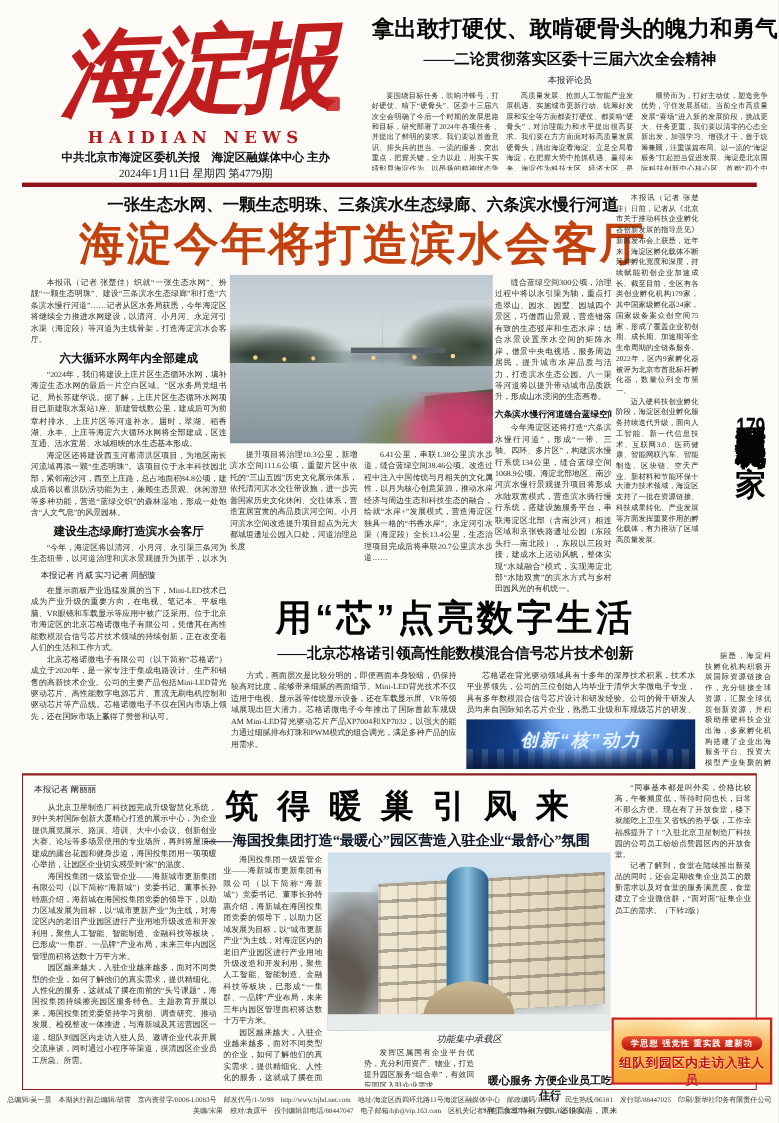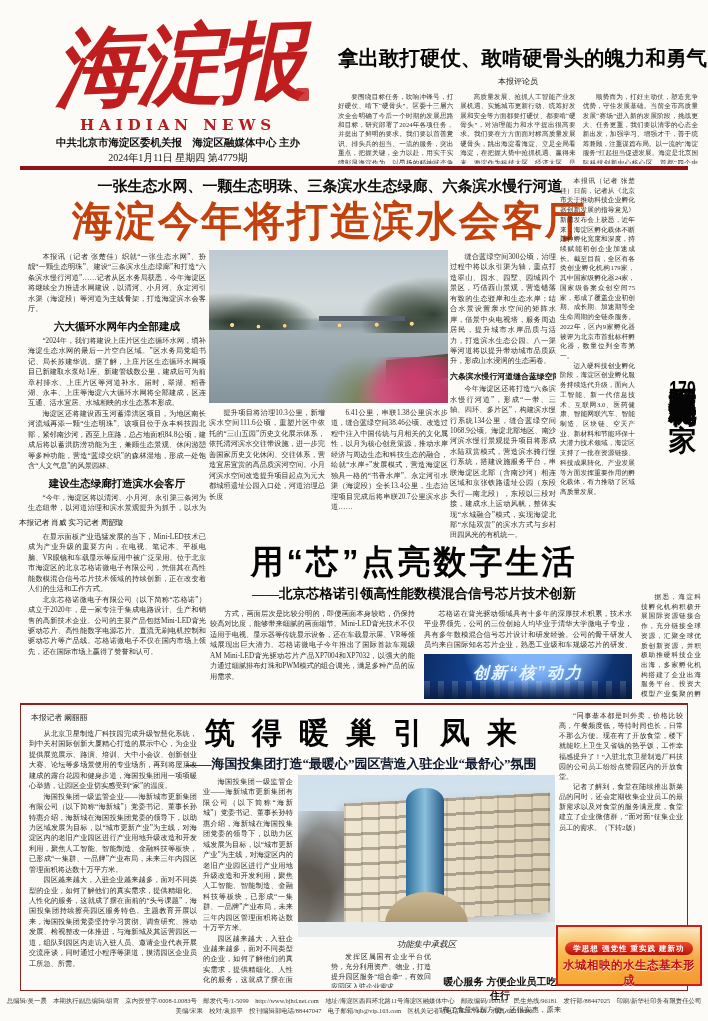--- a/index.html
+++ b/index.html
@@ -20,21 +20,21 @@
     font-family:"DejaVu Serif", serif; font-weight:bold; font-style:italic;
     font-size:86px; line-height:1.08; text-align:center; letter-spacing:-4px;
     transform:rotate(-2deg); }
   .mast-seal { left:296px; top:88px; width:13px; height:13px; background:#c5201f; opacity:.85; border-radius:2px; }
   .mast-en { left:26px; top:116px; width:304px; text-align:center; color:#b71c1e;
     font-family:"DejaVu Serif", serif; font-weight:bold; font-size:15px; letter-spacing:5px; }
   .mast-pub { left:26px; top:136px; width:304px; text-align:center; font-size:10.5px; font-weight:bold; color:#101010; }
   .mast-date { left:26px; top:151px; width:304px; text-align:center; font-size:10px; color:#161616; }
 
   
-  .ed { left:338px; top:12px; width:360px;margin-top:32px; }
+  .ed { left:338px; top:12px; width:360px; }
   .ed-h { font-family:"Liberation Sans", sans-serif; font-weight:900; font-size:20.5px;
     text-align:center; color:#060606; letter-spacing:0; white-space:nowrap; }
   .ed-sub { font-weight:bold; font-size:14px; text-align:center; margin-top:5px; color:#0a0a0a; }
   .ed-by { font-size:8px; text-align:center; margin-top:4px; color:#222; }
   .ed-cols { display:flex; gap:7px; margin-top:5px; height:72px; }
   .ed-cols .c { flex:1; font-size:6.6px; line-height:1.42; text-align:justify; overflow:hidden; color:#33302e; }
   .ed-cols .c p { text-indent:2em; }
 
   .rule-main { left:20px; top:166px; width:668px; height:3.5px; background:#8e1216; }
 
@@ -78,21 +78,21 @@
   
   .sb-col1 { left:560px; top:176px; width:75px; height:522px; font-size:6.7px; }
   .sb-head { left:641px; top:180px; width:60px; height:406px;
     writing-mode:vertical-rl; text-orientation:upright;
     font-family:"Liberation Sans", sans-serif; font-weight:900; font-size:28px;
     letter-spacing:1px; color:#050505; text-align:center; }
   .sb-head .num { text-combine-upright:all; font-size:24px; }
   .sb-col2 { left:641px; top:592px; width:60px; height:106px; font-size:6.7px; }
 
   
-  .chip-by { left:19px; top:518px; width:170px; font-size:7.6px; color:#222; }
+  .chip-by { left:37px; top:518px; width:170px; font-size:7.6px; color:#222; }
   .chip-col1 { left:28px; top:532px; width:178px; height:166px; }
   .chip-h { left:196px; top:540px; width:436px; text-align:center;
     font-family:"Liberation Sans", sans-serif; font-weight:900; font-size:33px;
     letter-spacing:3px; color:#050505; white-space:nowrap; }
   .chip-sub { left:196px; top:585px; width:436px; text-align:center; font-weight:bold; font-size:13.5px; color:#0a0a0a; }
   .chip-colA { left:210px; top:609px; width:205px; height:90px; }
   .chip-colB { left:424px; top:609px; width:208px; height:42px; }
   .chip-banner { left:424px; top:654px; width:208px; height:45px; overflow:hidden;
     background: radial-gradient(circle at 55% -40%, rgba(140,190,255,.9) 0 28%, rgba(140,190,255,0) 60%),
                 linear-gradient(100deg,#0b2d66 0%,#1b54b2 45%,#0a2a5e 100%); }
@@ -158,20 +158,21 @@
 <div class="page">
 
   <div class="abs mast-title">海淀报</div>
   <div class="abs mast-seal"></div>
   <div class="abs mast-en">HAIDIAN NEWS</div>
   <div class="abs mast-pub">中共北京市海淀区委机关报　海淀区融媒体中心 主办</div>
   <div class="abs mast-date">2024年1月11日 星期四 第4779期</div>
 
   <div class="abs ed">
     <div class="ed-h">拿出敢打硬仗、敢啃硬骨头的魄力和勇气</div>
+    <div class="ed-sub">——二论贯彻落实区委十三届六次全会精神</div>
     <div class="ed-by">本报评论员</div>
     <div class="ed-cols">
       <div class="c">
           <p>要围绕目标任务，吹响冲锋号，打好硬仗、啃下“硬骨头”。区委十三届六次全会明确了今后一个时期的发展思路和目标，研究部署了2024年各项任务，并提出了鲜明的要求。我们要以首善意识、排头兵的担当、一流的服务，突出重点，把握关键，全力以赴，用实干实绩彰显海淀作为。以昂扬的精神状态争创佳绩，打破思维定式自我突破，完成2024年的各项任务，展现担当。</p>
         </div>
       <div class="c">
           <p>高质量发展、抢抓人工智能产业发展机遇、实施城市更新行动、统筹好发展和安全等方面都要打硬仗、都要啃“硬骨头”，对治理能力和水平提出很高要求。我们要在方方面面对标高质量发展硬骨头，跳出海淀看海淀、立足全局看海淀，在把握大势中抢抓机遇、赢得未来。海淀作为科技大区、经济大区，是全市经济的“压舱石”，有基础、有潜力、有条件为全市经济发展多作贡献。我们要更加主动作为。</p>
         </div>
       <div class="c">
           <p>顺势而为，打好主动仗，塑造竞争优势，守住发展基础。当前全市高质量发展“赛场”进入新的发展阶段，挑战更大、任务更重，我们要以清零的心态全新出发，加强学习、增强才干，善于统筹兼顾，注重谋篇布局。以一流的“海淀服务”扛起担当促进发展。海淀是北京国际科技创新中心核心区、首都“四个中心”功能集中承载区，要有与之相适应的一流的“海淀服务”提供保障和支撑。（下转2版）</p>
@@ -271,21 +272,21 @@
       <div class="q">“有了食堂特别方便，还很实惠，原来我和……”</div>
     </div>
     <div class="pk-col3 t clip">
       <p>“同事基本都是叫外卖，价格比较高，午餐频度低，等待时间也长，日常不那么方便。现在有了开放食堂，楼下就能吃上卫生又省钱的热乎饭，工作幸福感提升了！”入驻北京卫星制造厂科技园的公司员工纷纷点赞园区内的开放食堂。</p>
       <p>记者了解到，食堂在陆续推出新菜品的同时，还会定期收集企业员工的最新需求以及对食堂的服务满意度，食堂建立了企业微信群，“面对面”征集企业员工的需求。（下转2版）</p>
     </div>
   </div>
 
   <div class="abs promo">
     <div class="promo-ribbon">学思想 强党性 重实践 建新功</div>
-    <div class="promo-title">水城相映的水生态基本形成</div>
+    <div class="promo-title">组队到园区内走访入驻人员</div>
   </div>
 
   <div class="abs footer">
     <div>总编辑/吴一晨　本期执行副总编辑/胡霄　京内资登字/0008-L0083号　邮发代号/1-5099　http://www.bjhd.net.com　地址/海淀区西四环北路11号海淀区融媒体中心　邮政编码/100195　民生热线/96181　发行部/88447025　印刷/新华社印务有限责任公司</div>
     <div>美编/宋果　校对/袁原平　投刊编辑部电话/88447047　电子邮箱/hjb@vip.163.com　区机关记者站电话/62577449　传真/62510600</div>
   </div>
 
 </div>
 
 </body></html>

